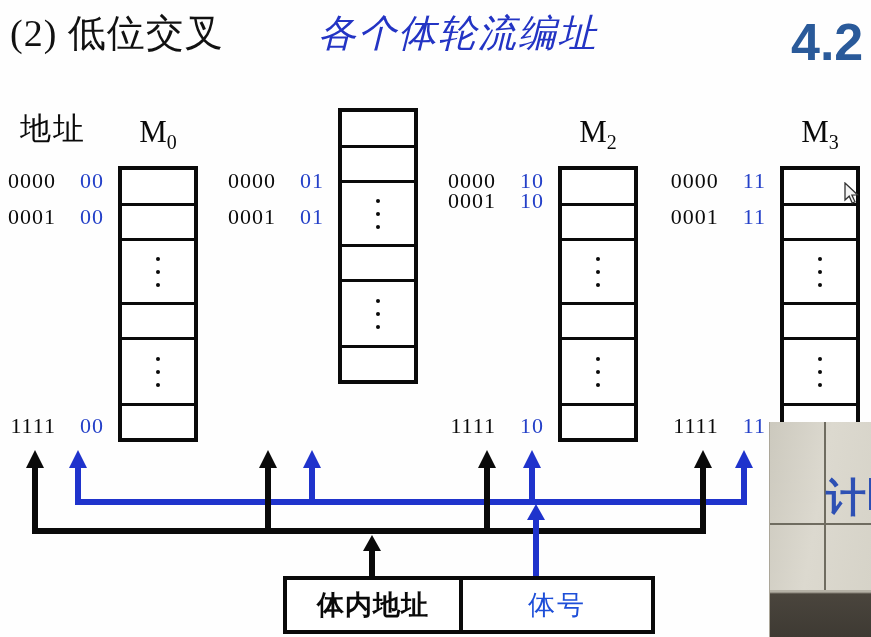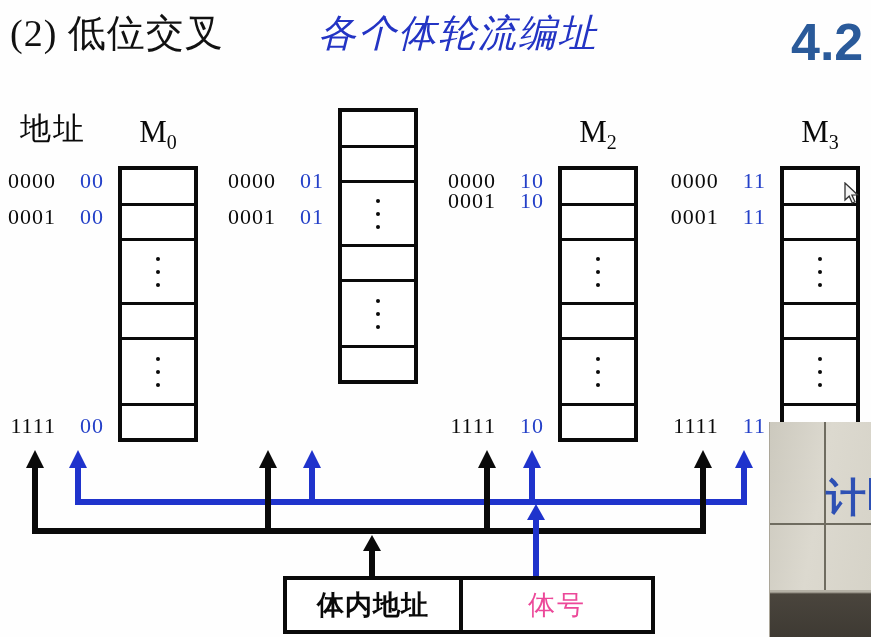--- a/index.html
+++ b/index.html
@@ -30,21 +30,21 @@
   
   .addr{position:absolute;width:116px;font-size:22px;text-align:right;white-space:nowrap;letter-spacing:1px;}
   .addr .lo{color:#2440c8;margin-left:24px;}
   
   #arrows{position:absolute;left:0;top:0;pointer-events:none;}
   
   .fmt-box{position:absolute;left:283px;top:576px;width:364px;height:50px;border:4px solid #0a0a0a;
     display:flex;background:#fff;z-index:3;}
   .fmt-left{width:172px;border-right:4px solid #0a0a0a;display:flex;align-items:center;justify-content:center;
     font-size:27px;letter-spacing:1px;font-weight:bold;}
-  .fmt-right{flex:1;display:flex;align-items:center;justify-content:center;font-size:27px;color:#ec4899;letter-spacing:2px;}
+  .fmt-right{flex:1;display:flex;align-items:center;justify-content:center;font-size:27px;color:#1d4ed8;letter-spacing:2px;}
   
   .pip{position:absolute;left:769px;top:422px;width:102px;height:215px;overflow:hidden;z-index:10;
     background:linear-gradient(100deg,#ccc9be,#dcd9cf 45%,#d5d2c7);border-left:1px solid #aba699;}
   .pip .seam-v{position:absolute;left:54px;top:0;width:2px;height:170px;background:#6f6c60;}
   .pip .seam-h{position:absolute;left:0;top:101px;width:100%;height:2px;background:#6f6c60;}
   .pip .wall-text{position:absolute;left:56px;top:48px;font-size:40px;font-weight:bold;
     font-family:"Liberation Sans","DejaVu Sans",sans-serif;color:#2d50b4;}
   .pip .wall-text-frag{position:absolute;left:99px;top:56px;width:3px;height:32px;background:#2d50b4;}
   .pip .desk{position:absolute;left:0;top:168px;width:100%;height:47px;
     background:linear-gradient(#b5b1a6 0,#b5b1a6 2px,#4a453d 4px,#3e3a33 100%);}

